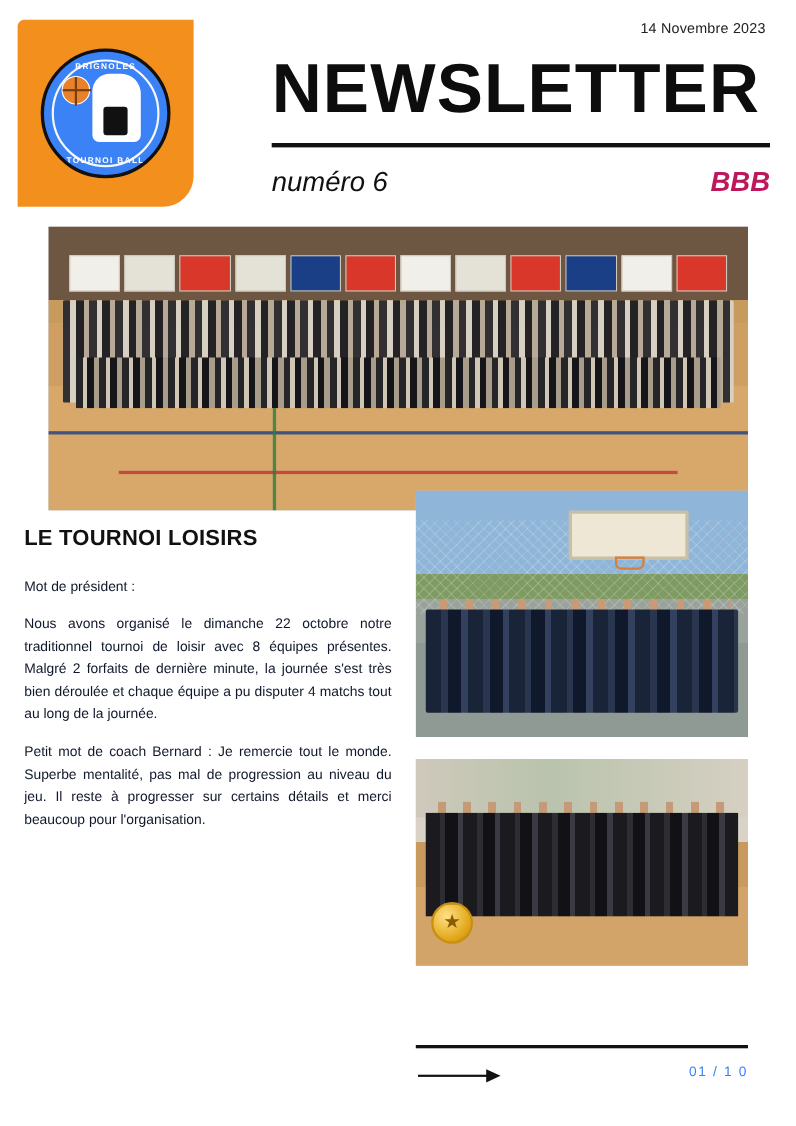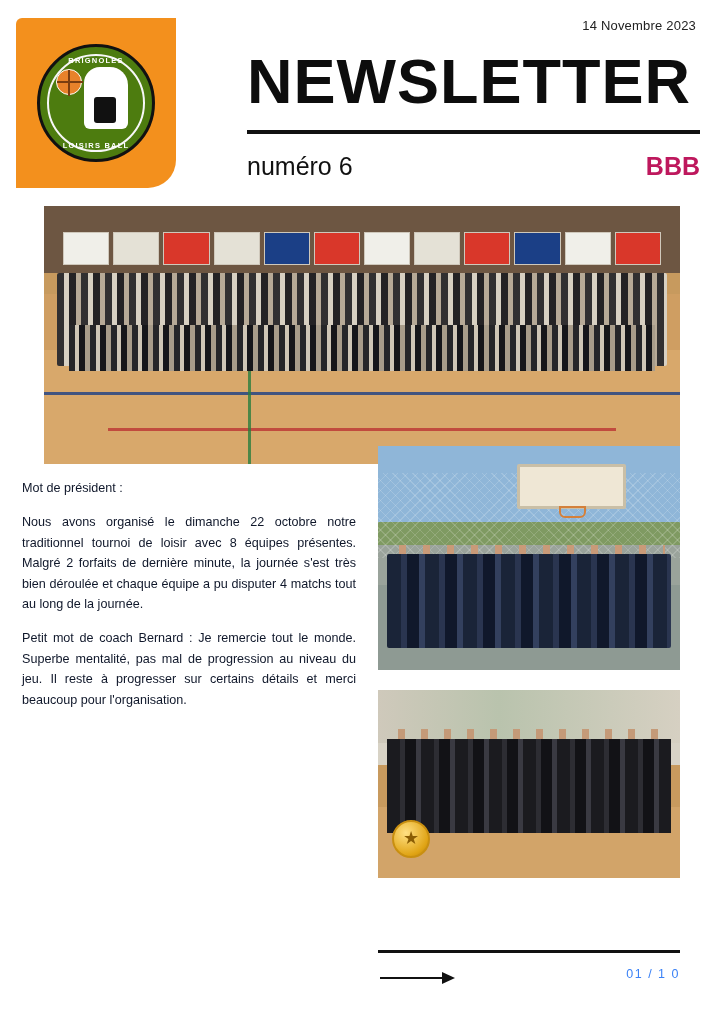--- a/index.html
+++ b/index.html
@@ -35,21 +35,21 @@
     border-top-left-radius: 6px;
   }
   .logo-circle {
     position: absolute;
     left: 50%;
     top: 50%;
     transform: translate(-50%, -50%);
     width: 118px;
     height: 118px;
     border-radius: 50%;
-    background: #4d7c0f;
+    background: #3b82f6;
     border: 3px solid #111;
     overflow: hidden;
   }
   .logo-inner-ring {
     position: absolute;
     left: 7px; top: 7px; right: 7px; bottom: 7px;
     border-radius: 50%;
     border: 2px solid #f7f7f7;
   }
   .logo-ball {
@@ -113,20 +113,21 @@
   .rule-thick {
     height: 4px;
     background: #111;
     margin-top: 16px;
   }
   .sub-row {
     display: flex;
     justify-content: space-between;
     align-items: flex-end;
     margin-top: 18px;
+    font-style: italic;
   }
   .sub-left { font-size: 25px; color: #111; }
   .sub-right { font-size: 25px; font-weight: bold; color: #be185d; }
 
   
   .photo {
     position: absolute;
     overflow: hidden;
     background: #bfbfbf;
   }
@@ -367,21 +368,21 @@
 <body>
 
 <div class="date-line">14 Novembre 2023</div>
 
 <div class="logo-badge">
   <div class="logo-circle">
     <div class="logo-inner-ring"></div>
     <div class="logo-ball"></div>
     <div class="logo-figure"></div>
     <div class="logo-text-top">BRIGNOLES</div>
-    <div class="logo-text-bottom">LOISIRS BALL</div>
+    <div class="logo-text-bottom">TOURNOI BALL</div>
   </div>
 </div>
 
 <div class="masthead">
   <h1>NEWSLETTER</h1>
   <div class="rule-thick"></div>
   <div class="sub-row">
     <div class="sub-left">numéro 6</div>
     <div class="sub-right">BBB</div>
   </div>
@@ -428,20 +429,21 @@
     <div class="indoor-players"></div>
     <div class="medal">
       <div class="medal-disc">
         <div class="medal-star">★</div>
       </div>
     </div>
   </div>
 </div>
 
 <div class="article">
+  <h2>LE TOURNOI LOISIRS</h2>
   <p>Mot de président :</p>
   <p>Nous avons organisé le dimanche 22 octobre notre traditionnel tournoi de loisir avec 8 équipes présentes. Malgré 2 forfaits de dernière minute, la journée s'est très bien déroulée et chaque équipe a pu disputer 4 matchs tout au long de la journée.</p>
   <p>Petit mot de coach Bernard : Je remercie tout le monde. Superbe mentalité, pas mal de progression au niveau du jeu. Il reste à progresser sur certains détails et merci beaucoup pour l'organisation.</p>
 </div>
 
 <div class="footer-rule"></div>
 <div class="footer-arrow">
   <div class="shaft"></div>
   <div class="head"></div>
 </div>

